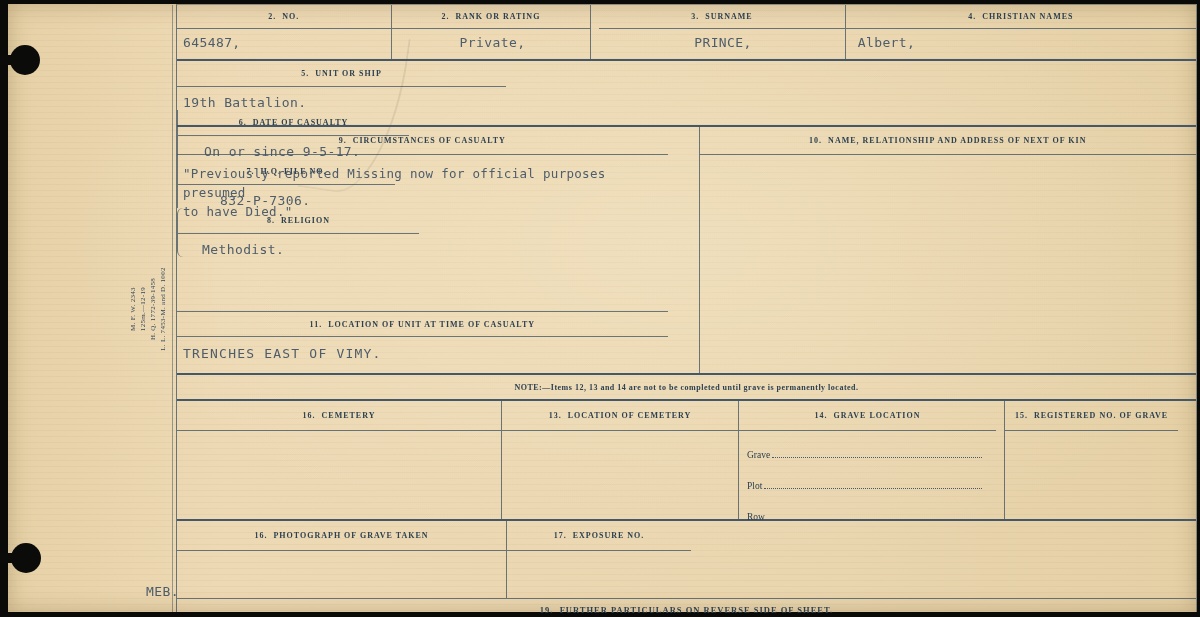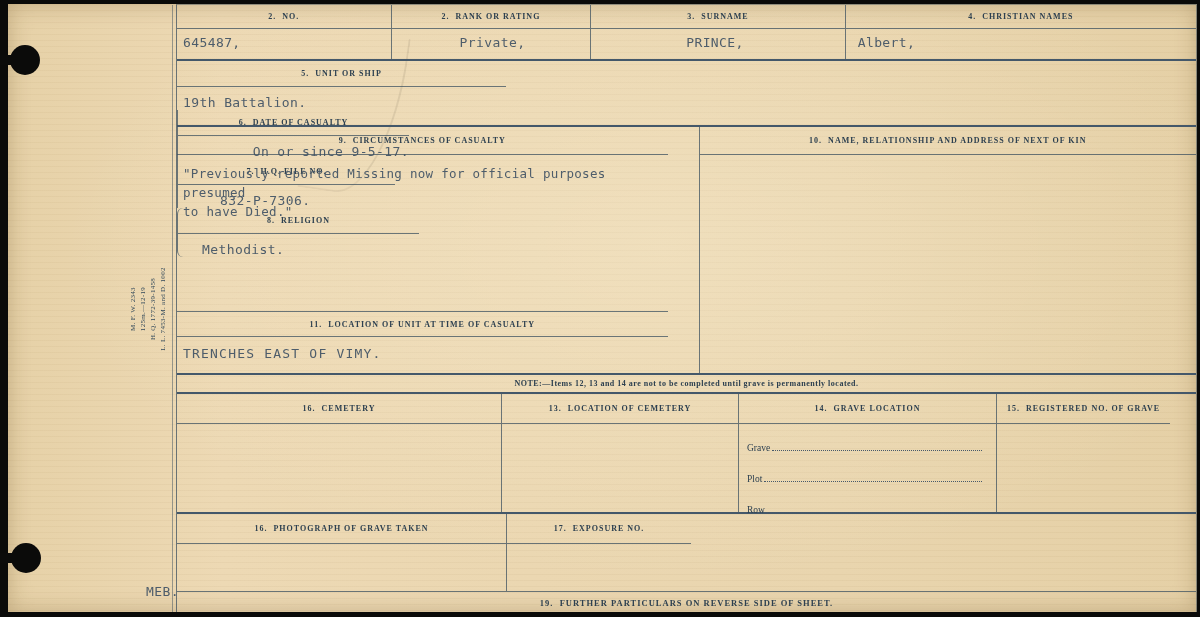--- a/index.html
+++ b/index.html
@@ -79,42 +79,42 @@
               <span class="lbl">2.  NO.</span>
             </div>
           <div class="typed val" style="padding-left:6px;">645487,</div>
         </div>
         <div class="cell" style="width:200px;">
           <div class="cell-h" style="height:24px;">
               <span class="lbl">2.  RANK OR RATING</span>
             </div>
           <div class="typed val" style="padding-left:68px;">Private,</div>
         </div>
-        <div class="cell" style="width:255px;">
+        <div class="cell" style="width:255px;padding-left:8px;">
           <div class="cell-h" style="height:24px;">
               <span class="lbl">3.  SURNAME</span>
             </div>
           <div class="typed val" style="padding-left:95px;">PRINCE,</div>
         </div>
         <div class="cell" style="width:352px;">
           <div class="cell-h" style="height:24px;">
               <span class="lbl">4.  CHRISTIAN NAMES</span>
             </div>
           <div class="typed val" style="padding-left:12px;">Albert,</div>
         </div>
       </div>
 
       <div class="row" style="height:66px;border-bottom:2px solid var(--rule);flex-direction:column;">
         <div class="cell" style="width:329px;">
           <div class="cell-h" style="height:26px;">
               <span class="lbl">5.  UNIT OR SHIP</span>
             </div>
           <div class="typed val" style="padding-left:6px;padding-top:8px;">19th Battalion.</div>
         </div>
-        <div class="cell" style="width:232px;text-align:right;">
+        <div class="cell" style="width:232px;">
           <div class="cell-h" style="height:26px;">
               <span class="lbl">6.  DATE OF CASUALTY</span>
             </div>
           <div class="typed val" style="padding-left:26px;padding-top:8px;">On or since 9-5-17.</div>
         </div>
         <div class="cell" style="width:218px;">
           <div class="cell-h" style="height:26px;">
               <span class="lbl">7.  H.Q. FILE NO.</span>
             </div>
           <div class="typed val" style="padding-left:42px;padding-top:8px;">832-P-7306.</div>
@@ -140,21 +140,21 @@
           <div class="typed" style="padding:9px 0 0 6px;letter-spacing:1.2px;">TRENCHES EAST OF VIMY.</div>
         </div>
         <div class="cell" style="width:514px;">
           <div class="cell-h" style="height:28px;">
               <span class="lbl">10.  NAME, RELATIONSHIP AND ADDRESS OF NEXT OF KIN</span>
             </div>
           <div></div>
         </div>
       </div>
 
-      <div class="row note-row" style="height:19px;border-bottom:2px solid var(--rule);">
+      <div class="row note-row" style="height:26px;border-bottom:2px solid var(--rule);">
         <span>NOTE:—Items 12, 13 and 14 are not to be completed until grave is permanently located.</span>
       </div>
 
       <div class="row" style="height:120px;border-bottom:2px solid var(--rule);">
         <div class="cell" style="width:324px;">
           <div class="cell-h" style="height:30px;">
               <span class="lbl">16.  CEMETERY</span>
             </div>
         </div>
         <div class="cell" style="width:237px;">
@@ -172,21 +172,21 @@
           </div>
           <div class="grave-line" style="margin-top:19px;">
             <span>Plot</span>
               <span class="dots"></span>
           </div>
           <div class="grave-line" style="margin-top:19px;">
             <span>Row</span>
               <span class="dots"></span>
           </div>
         </div>
-        <div class="cell" style="width:174px;">
+        <div class="cell" style="width:174px;margin-left:8px;">
           <div class="cell-h" style="height:30px;">
               <span class="lbl">15.  REGISTERED NO. OF GRAVE</span>
             </div>
         </div>
       </div>
 
       <div class="row" style="height:78px;border-bottom:1px solid var(--rule-soft);">
         <div class="cell" style="width:329px;">
           <div class="cell-h" style="height:30px;">
               <span class="lbl">16.  PHOTOGRAPH OF GRAVE TAKEN</span>

